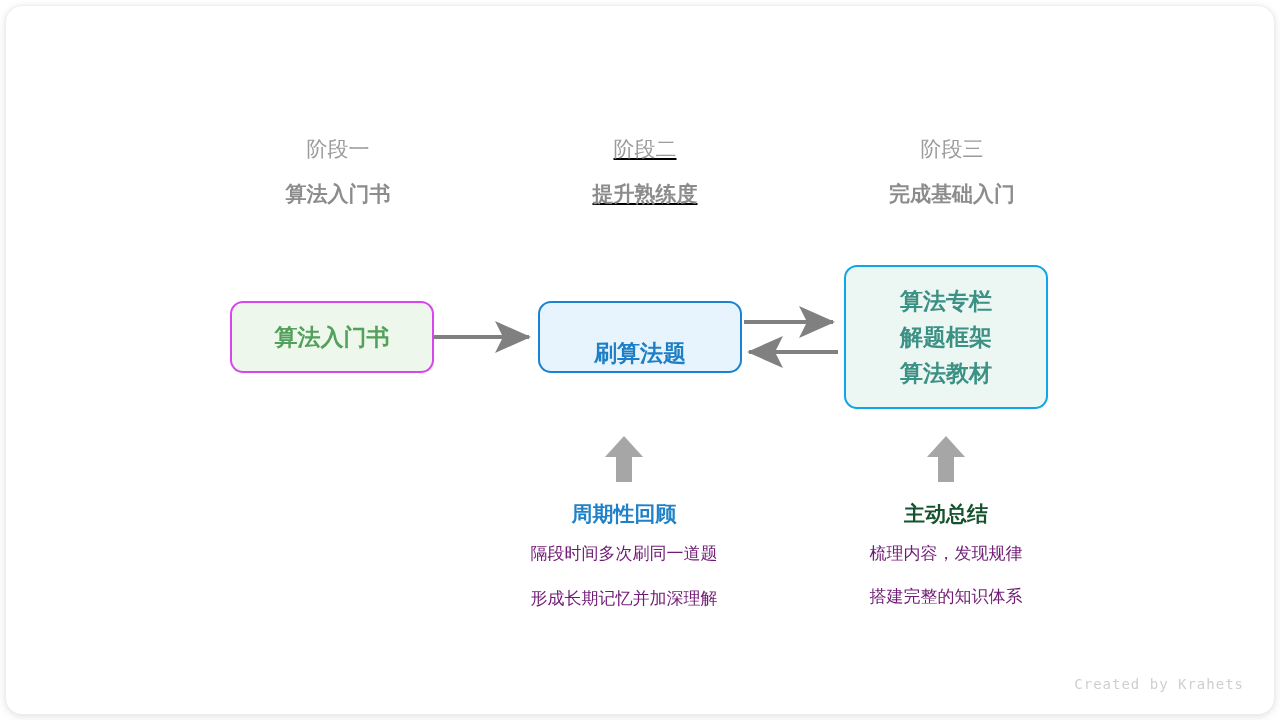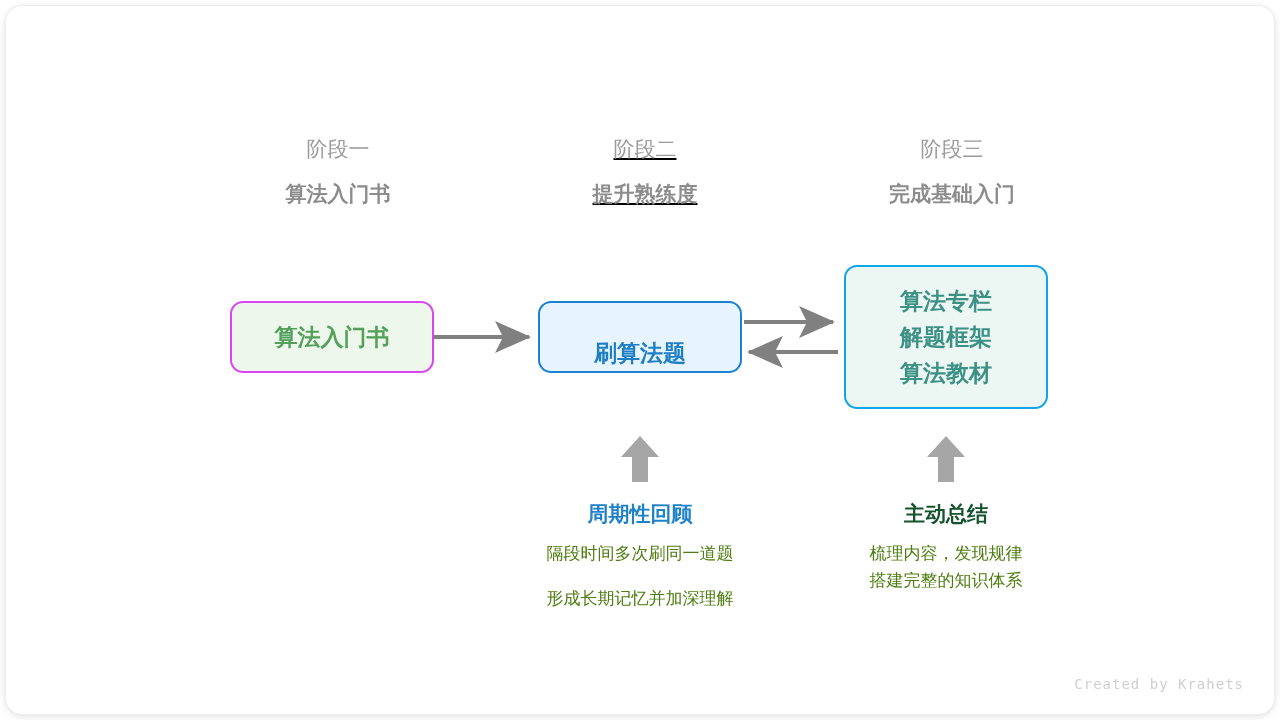--- a/index.html
+++ b/index.html
@@ -104,21 +104,21 @@
     font-size: 21px;
     font-weight: bold;
     line-height: 30px;
     margin-top: 16px;
     white-space: nowrap;
   }
   .anno-title.blue { color: #1f82c8; }
   .anno-title.teal { color: #14532d; }
   .anno-desc {
     font-size: 17px;
-    color: #4d7c0f;
+    color: #701a75;
     line-height: 27px;
     margin-top: 11px;
     white-space: nowrap;
   }
 
   
   #credit {
     position: absolute;
     right: 30px;
     bottom: 22px;
@@ -170,37 +170,37 @@
   <div class="node node-blue" style="left:532px; top:295px; width:204px; height:72px;">
     <div>刷算法题</div>
   </div>
 
   <div class="node node-teal" style="left:838px; top:259px; width:204px; height:144px;">
     <div>算法专栏</div>
     <div>解题框架</div>
     <div>算法教材</div>
   </div>
 
-  <div class="anno" style="left:484px; top:425px;text-align:center;">
+  <div class="anno" style="left:468px; top:425px;text-align:center;">
     <div class="anno-arrow">
       <svg width="40" height="48" viewBox="0 0 40 48" aria-hidden="true">
         <path d="M20 1 L39 22 L28 22 L28 47 L12 47 L12 22 L1 22 Z" fill="#a6a6a6"></path>
       </svg>
     </div>
     <div class="anno-title blue">周期性回顾</div>
     <div class="anno-desc">隔段时间多次刷同一道题</div>
     <div class="anno-desc" style="margin-top:18px;">形成长期记忆并加深理解</div>
   </div>
 
   <div class="anno" style="left:790px; top:425px;">
     <div class="anno-arrow">
       <svg width="40" height="48" viewBox="0 0 40 48" aria-hidden="true">
         <path d="M20 1 L39 22 L28 22 L28 47 L12 47 L12 22 L1 22 Z" fill="#a6a6a6"></path>
       </svg>
     </div>
     <div class="anno-title teal">主动总结</div>
     <div class="anno-desc">梳理内容，发现规律</div>
-    <div class="anno-desc" style="margin-top:0;">搭建完整的知识体系</div>
+    <div class="anno-desc" style="margin-top:16px;">搭建完整的知识体系</div>
   </div>
 
   <div id="credit">Created by Krahets</div>
 
 </div>
 
 </body></html>

